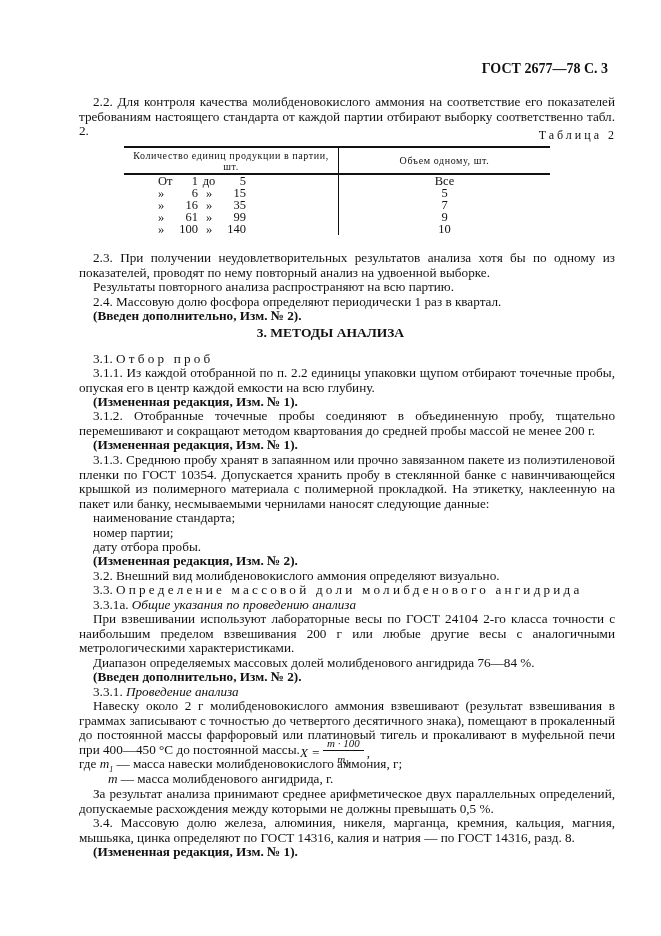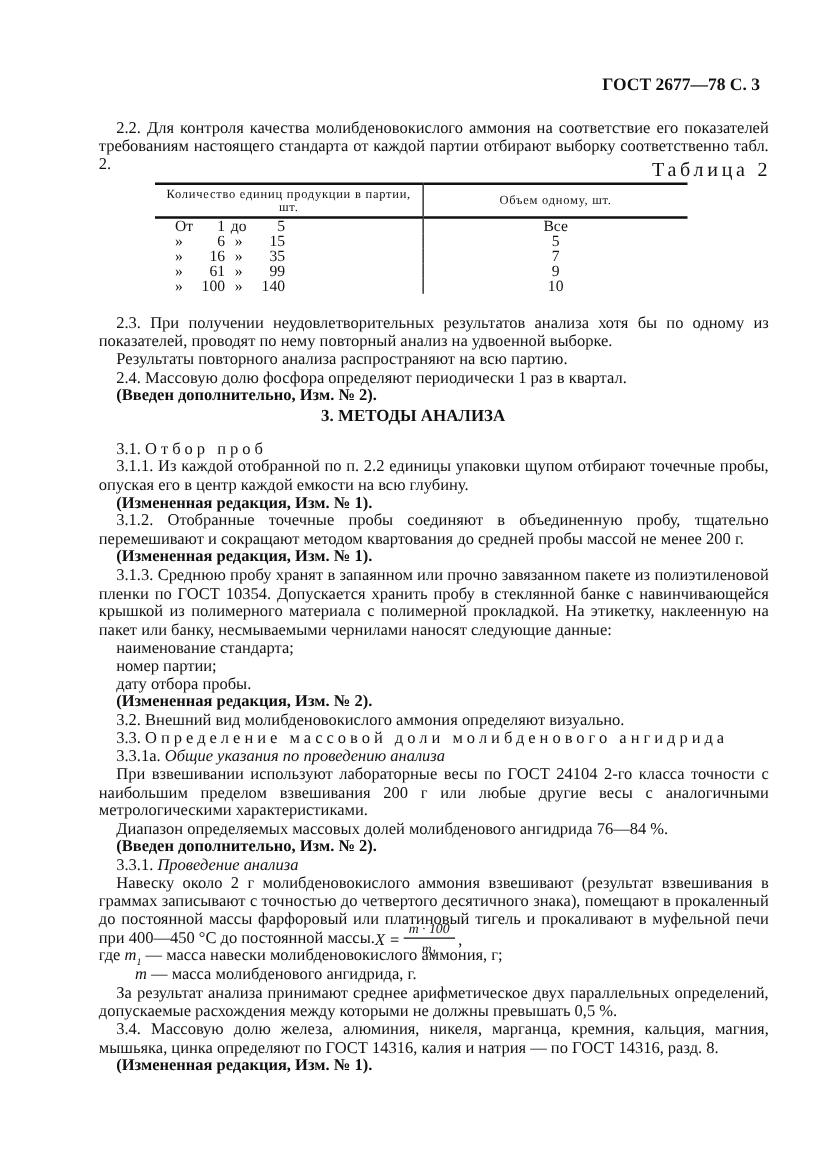--- a/index.html
+++ b/index.html
@@ -5,28 +5,28 @@
   html, body { margin: 0; padding: 0; background: #ffffff; }
   body { width: 661px; height: 936px; position: relative; overflow: hidden;
          font-family: "Liberation Serif", "DejaVu Serif", serif; color: #111; }
   .page { position: absolute; left: 0; top: 0; width: 661px; height: 936px; }
   .hdr { position: absolute; right: 53px; top: 61px; font-weight: bold; font-size: 14px; }
   .txt { position: absolute; left: 79px; width: 536px; font-size: 13.2px; line-height: 14.6px; text-align: justify; }
   .ind { text-indent: 14px; }
   .b { font-weight: bold; }
   .i { font-style: italic; }
   .sp { letter-spacing: 3.2px; }
-  .tabcap { position: absolute; right: 44px; top: 128px; font-size: 16px; letter-spacing: 3px; }
+  .tabcap { position: absolute; right: 44px; top: 128px; font-size: 12px; letter-spacing: 3px; }
   table.t { position: absolute; left: 124px; top: 146px; width: 426px; border-collapse: collapse; font-size: 12.5px; }
   table.t th { font-weight: normal; font-size: 10px; letter-spacing: 0.6px; height: 23px; border-top: 2px solid #111; border-bottom: 2px solid #111; }
   table.t th.c1 { width: 212px; border-right: 1px solid #111; }
   table.t td { padding: 0; line-height: 12px; height: 12px; }
   table.t td.c1 { border-right: 1px solid #111; }
   table.t td.c2 { text-align: center; }
-  .rng { display: inline-block; margin-left: 16px; }
+  .rng { display: inline-block; margin-left: 34px; }
   .rng span { display: inline-block; text-align: right; }
   .rng .a { width: 14px; text-align: left; }
   .rng .b1 { width: 26px; }
   .rng .m { width: 22px; text-align: center; }
   .rng .c { width: 26px; }
   .sec { position: absolute; left: 0; width: 661px; top: 325px; text-align: center; font-weight: bold; font-size: 13.5px; }
   .formula { position: absolute; left: 300px; top: 737px; font-size: 13px; font-style: italic; display: flex; align-items: center; }
   .frac { display: inline-flex; flex-direction: column; align-items: center; margin: 0 3px; font-size: 11px; }
   .frac .num { padding: 0 4px 1px; border-bottom: 1px solid #111; }
   .frac .den { padding-top: 2px; }

